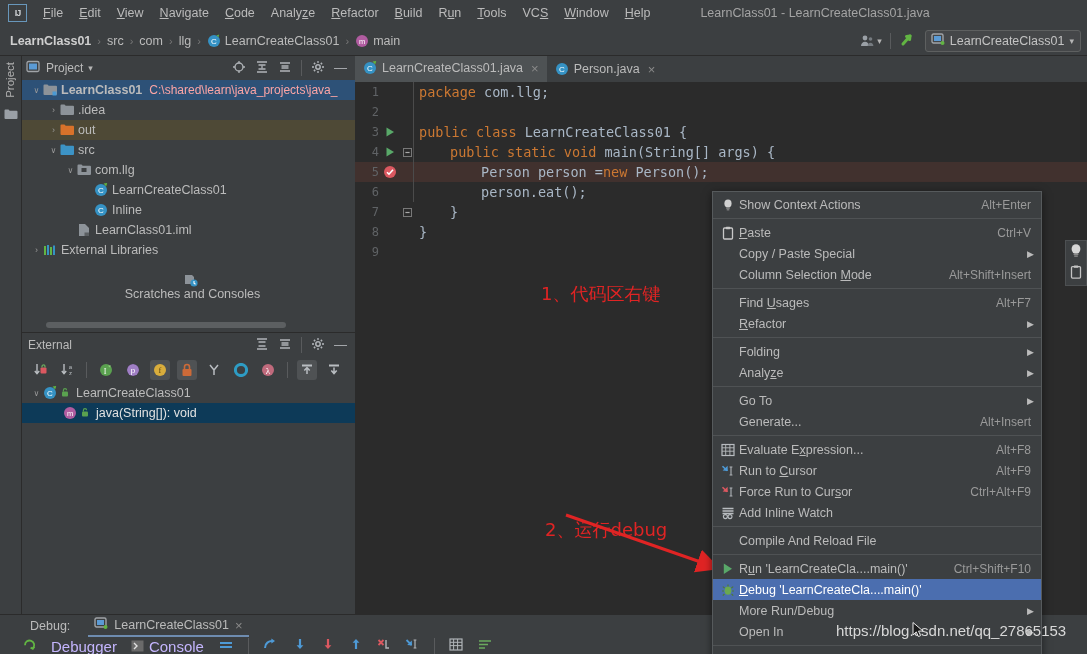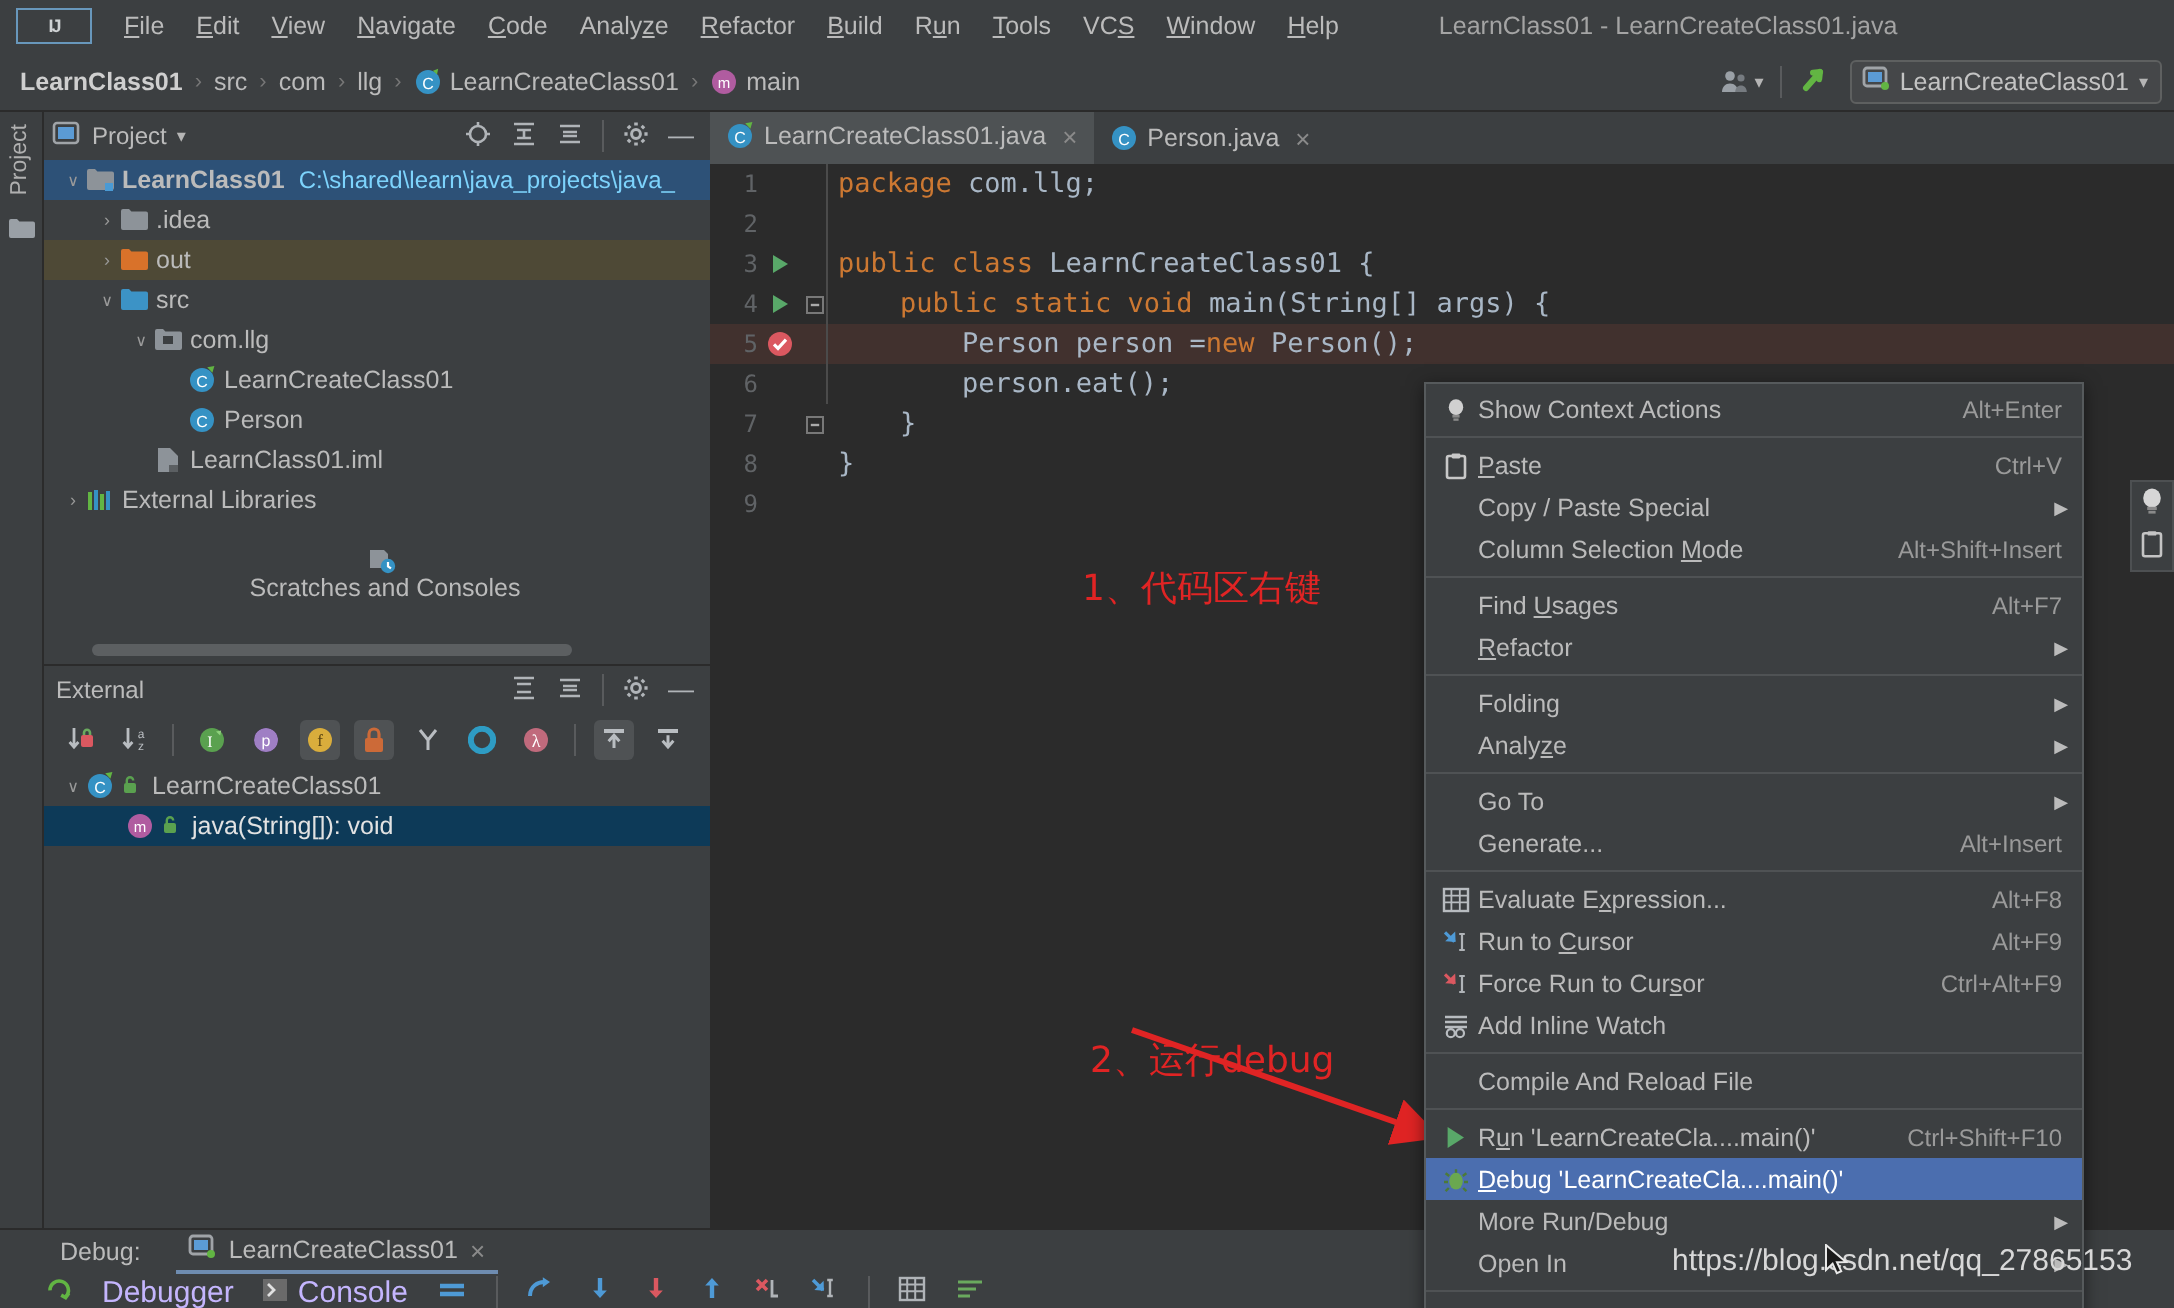--- a/index.html
+++ b/index.html
@@ -10,21 +10,21 @@
     font-size:12px;
     color:#bbbbbb;
     position:relative;
   }
   
   #menubar {
     position:absolute; left:0; top:0; width:1087px; height:26px;
     background:#3c3f41; display:flex; align-items:center;
   }
   #ij-logo {
-    width:38px; height:18px; margin-left:8px; margin-right:8px;
+    width:19px; height:18px; margin-left:8px; margin-right:8px;
     border:1px solid #6897bb; background:#3c3f41;
     color:#cfd2d4; font-size:9px; font-weight:bold;
     display:flex; align-items:center; justify-content:center;
     letter-spacing:-1px;
   }
   .menu-item {
     padding:2px 8px; color:#bbbbbb; font-size:12.5px; white-space:nowrap;
   }
   .menu-item .u { text-decoration:underline; }
   #win-title {
@@ -73,21 +73,21 @@
     background:#3c3f41; overflow:hidden;
   }
   .trow {
     height:20px; display:flex; align-items:center; white-space:nowrap;
     font-size:12.5px; color:#bbbbbb; padding-right:4px;
   }
   .trow.sel { background:#2d5177; }
   .trow.sel2 { background:#4e4936; }
   .arrow { width:13px; text-align:center; color:#9a9a9a; font-size:9px; flex:0 0 13px;}
   .tlabel { margin-left:4px; }
-  .tpath { color:#7dd3fc; margin-left:7px; font-size:12px; }
+  .tpath { color:#fca5a5; margin-left:7px; font-size:12px; }
   .bold { font-weight:bold; }
   #proj-hscroll {
     position:absolute; left:24px; top:266px; width:240px; height:6px;
     background:#5c5f61; border-radius:3px;
   }
   
   #structure-panel {
     position:absolute; left:22px; top:332px; width:333px; height:282px;
     background:#3c3f41; border-top:1px solid #2b2b2b;
   }
@@ -386,21 +386,21 @@
         <span class="tlabel">LearnCreateClass01</span>
       </div>
       <div class="trow" style="padding-left: 59px;">
         <span class="arrow"></span>
         <span style="display: inline-flex; align-items: center;">
           <svg width="14" height="14" viewBox="0 0 14 14" xmlns="http://www.w3.org/2000/svg">
             <circle cx="7" cy="7" r="6" fill="#3592c4"></circle>
             <text x="7" y="10.3" font-size="8" fill="#fff" text-anchor="middle" font-family="sans-serif">C</text>
           </svg>
         </span>
-        <span class="tlabel">Person</span>
+        <span class="tlabel">Inline</span>
       </div>
       <div class="trow" style="padding-left: 42px;">
         <span class="arrow"></span>
         <span style="display: inline-flex; align-items: center;">
           <svg width="14" height="14" viewBox="0 0 14 14" xmlns="http://www.w3.org/2000/svg">
             <path d="M2 1h6l4 4v8H2z" fill="#8d9399"></path>
             <rect x="7.5" y="9.5" width="4.5" height="3.5" fill="#5b5f62"></rect>
           </svg>
         </span>
         <span class="tlabel">LearnClass01.iml</span>

